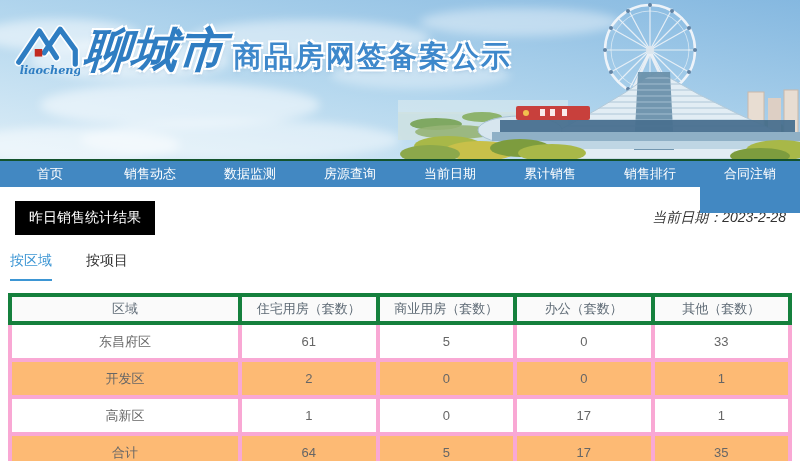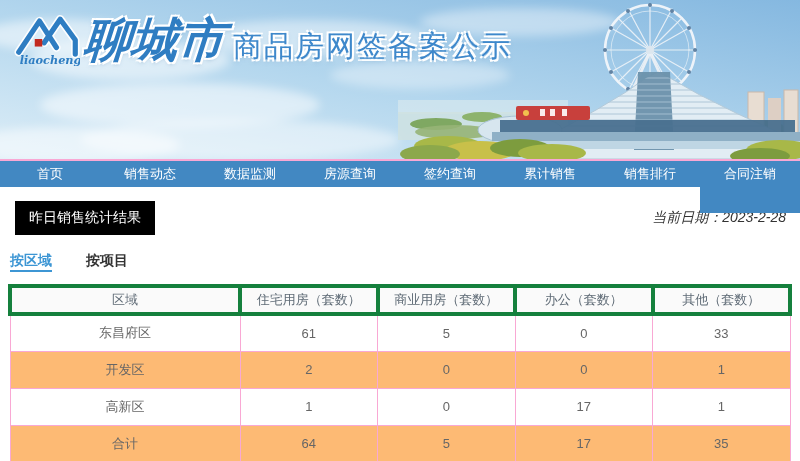--- a/index.html
+++ b/index.html
@@ -3,70 +3,70 @@
 <meta charset="utf-8">
 <style>
   * { margin:0; padding:0; box-sizing:border-box; }
   html,body { background:#fff; }
   body { font-family:"Liberation Sans","DejaVu Sans",sans-serif; }
   .app { position:relative; width:800px; height:461px; background:#fff; overflow:hidden; }
 
   
   .hero { position:relative; width:800px; height:159px; overflow:hidden; }
   .scene { position:absolute; inset:0; width:800px; height:159px; display:block; }
-  .brand { position:absolute; left:14px; top:8px; display:flex; align-items:center; }
+  .brand { position:absolute; left:14px; top:18px; display:flex; align-items:center; }
   .logo { width:66px; height:62px; flex:0 0 auto; }
   .title-script {
     font-family:"DejaVu Serif","Liberation Serif",serif;
     font-style:italic; font-weight:bold; font-size:47px; line-height:1;
     color:#2f7dc2; margin-left:4px; transform:skewX(-4deg);
     text-shadow:-2px -2px 0 #fff, 2px -2px 0 #fff, -2px 2px 0 #fff, 2px 2px 0 #fff,
                  0 2px 4px rgba(110,150,190,.55);
   }
   .title-main {
-    font-size:29px; font-weight:normal; letter-spacing:2px; line-height:1;
+    font-size:29px; font-weight:bold; letter-spacing:2px; line-height:1;
     color:#3e88cb; margin-left:8px; margin-top:14px;
     text-shadow:-2px -2px 0 #fff, 2px -2px 0 #fff, -2px 2px 0 #fff, 2px 2px 0 #fff,
                  0 2px 4px rgba(110,150,190,.55);
   }
 
   
   .mainnav {
     position:relative; z-index:5; width:800px; height:28px;
-    background:#4288c2; border-top:2px solid #f9a8d4;
+    background:#4288c2; border-top:2px solid #14532d;
     display:flex; align-items:flex-start; overflow:visible;
   }
   .nav-item {
     flex:1 1 0; height:26px; line-height:26px; text-align:center;
     color:#fff; font-size:13px; cursor:pointer; background:#4288c2;
   }
   .nav-item.tall { height:52px; }
   .nav-item.active { background:#fff; color:#3987c6; }
 
   
   .content { position:relative; z-index:1; padding:0 8px; }
   .row-top { display:flex; justify-content:space-between; align-items:center; margin-top:14px; }
   .badge {
     display:inline-block; background:#000000; color:#fff;
     font-size:14px; padding:8px 14px; margin-left:7px;
   }
   .date { font-size:14px; color:#333; padding-right:6px;font-style:italic; }
   .subtabs { display:flex; gap:34px; margin-top:17px; padding-left:2px; font-size:14px; }
-  .subtab { color:#333; cursor:pointer; border-bottom:2px solid transparent;font-weight:bold; }
+  .subtab { color:#333; padding-bottom:9px; cursor:pointer; border-bottom:2px solid transparent; }
   .subtab.active { color:#3d96d4; border-bottom-color:#3d96d4; }
 
   table.stats { width:100%; border-collapse:collapse; margin-top:12px; table-layout:fixed; }
   .stats th {
     background:#fafafa; color:#5f6b76; font-weight:400; font-size:13px;
     height:28px; border:4px solid #15803d;
   }
   .stats th:nth-child(1){ width:29.5%; }
   .stats td {
     height:37px; text-align:center; font-size:13px; color:#666;
-    border:1px solid #f9a8d4; background:#fff;
+    border:4px solid #f9a8d4; background:#fff;
   }
   .stats tr.alt td { background:#fdba74;text-align:center; }
 </style>
 </head>
 <body>
 
 <div class="app">
 
   <header class="hero">
     <svg class="scene" viewBox="0 0 800 159" preserveAspectRatio="none" aria-hidden="true">
@@ -206,21 +206,21 @@
       <div class="title-script">聊城市</div>
       <div class="title-main">商品房网签备案公示</div>
     </div>
   </header>
 
   <nav class="mainnav" id="mainnav">
       <div class="nav-item">首页</div>
       <div class="nav-item">销售动态</div>
       <div class="nav-item">数据监测</div>
       <div class="nav-item">房源查询</div>
-      <div class="nav-item">签约查询</div>
+      <div class="nav-item">当前日期</div>
       <div class="nav-item">累计销售</div>
       <div class="nav-item">销售排行</div>
       <div class="nav-item tall">合同注销</div>
     </nav>
 
   <main class="content">
     <div class="row-top">
       <div class="badge">昨日销售统计结果</div>
       <div class="date"><span>当前日期：</span><span>2023-2-28</span></div>
     </div>

